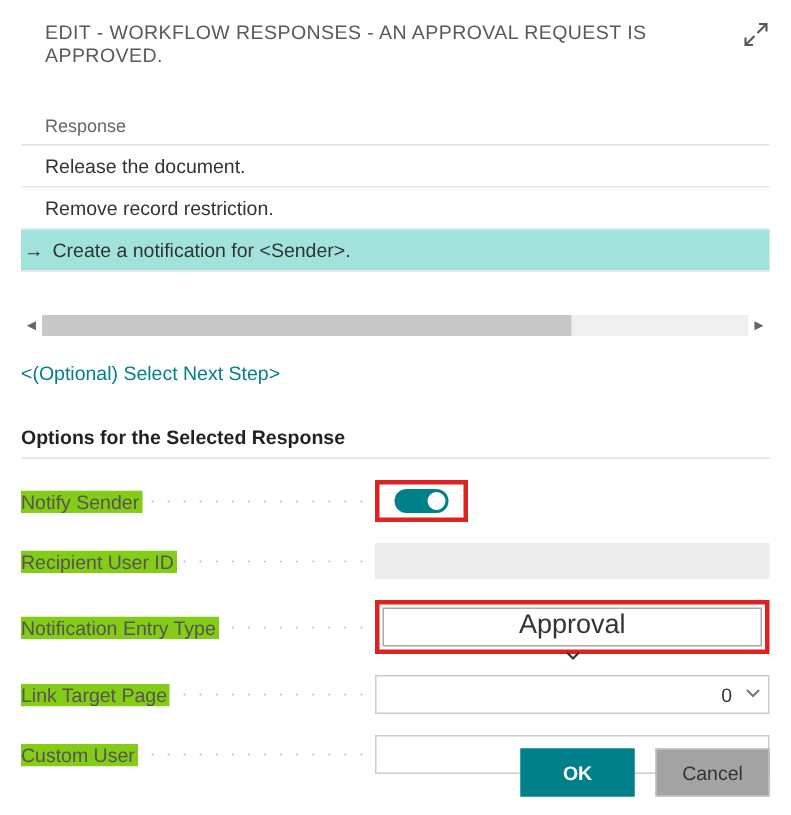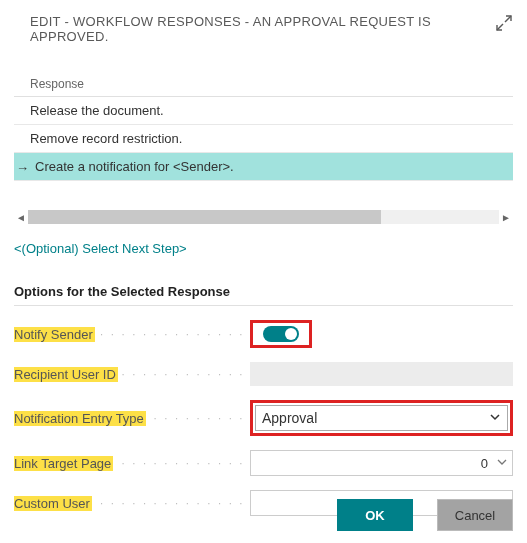--- a/index.html
+++ b/index.html
@@ -110,21 +110,21 @@
     }
     .field-label {
       width: 236px;
       color: #555;
       font-size: 13px;
       position: relative;
       white-space: nowrap;
       overflow: hidden;
     }
     .field-label .lbl-text {
-      background: #fde047;
+      background: #84cc16;
       padding-right: 2px;
       position: relative;
       z-index: 2;
     }
     .field-label::after {
       content: "· · · · · · · · · · · · · · · · · · · · · · · · · · · · · · · · · · · · · · · ·";
       position: absolute;
       left: 0;
       right: 0;
       bottom: 2px;
@@ -173,24 +173,25 @@
       border: none;
     }
     .select-box {
       width: 100%;
       height: 26px;
       border: 1px solid #aaa;
       display: flex;
       align-items: center;
       justify-content: space-between;
       padding: 0 6px;
-      font-size: 14px;
-      color: #333;
-      background: #fff;
-      cursor: pointer;
+      font-size: 18px;
+      color: #333;
+      background: #fff;
+      cursor: pointer;
+      flex-direction: column;
     }
     .num-box {
       width: 100%;
       height: 26px;
       border: 1px solid #ccc;
       display: flex;
       align-items: center;
       justify-content: flex-end;
       padding: 0 4px 0 6px;
       font-size: 13px;
@@ -206,21 +207,21 @@
       border: 1px solid #ccc;
       background: #fff;
       padding: 0 6px;
       font-size: 13px;
     }
     .footer {
       position: absolute;
       bottom: 12px;
       right: 14px;
       display: flex;
-      gap: 24px;
+      gap: 14px;
     }
     .btn {
       min-width: 76px;
       height: 32px;
       display: flex;
       align-items: center;
       justify-content: center;
       font-size: 13px;
       cursor: pointer;
     }

